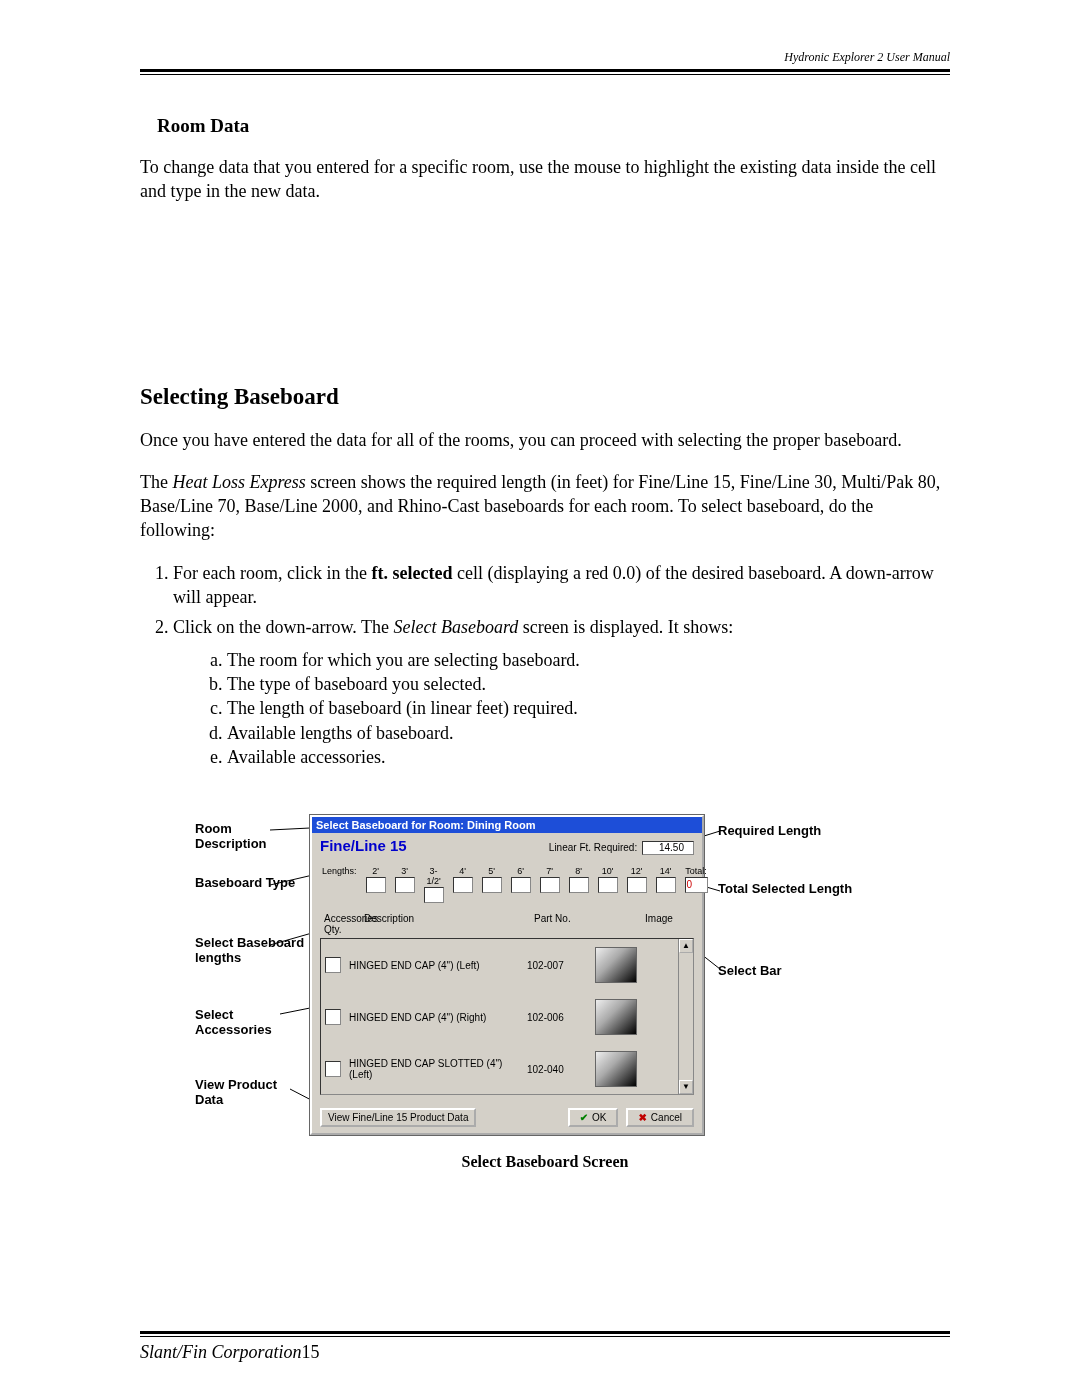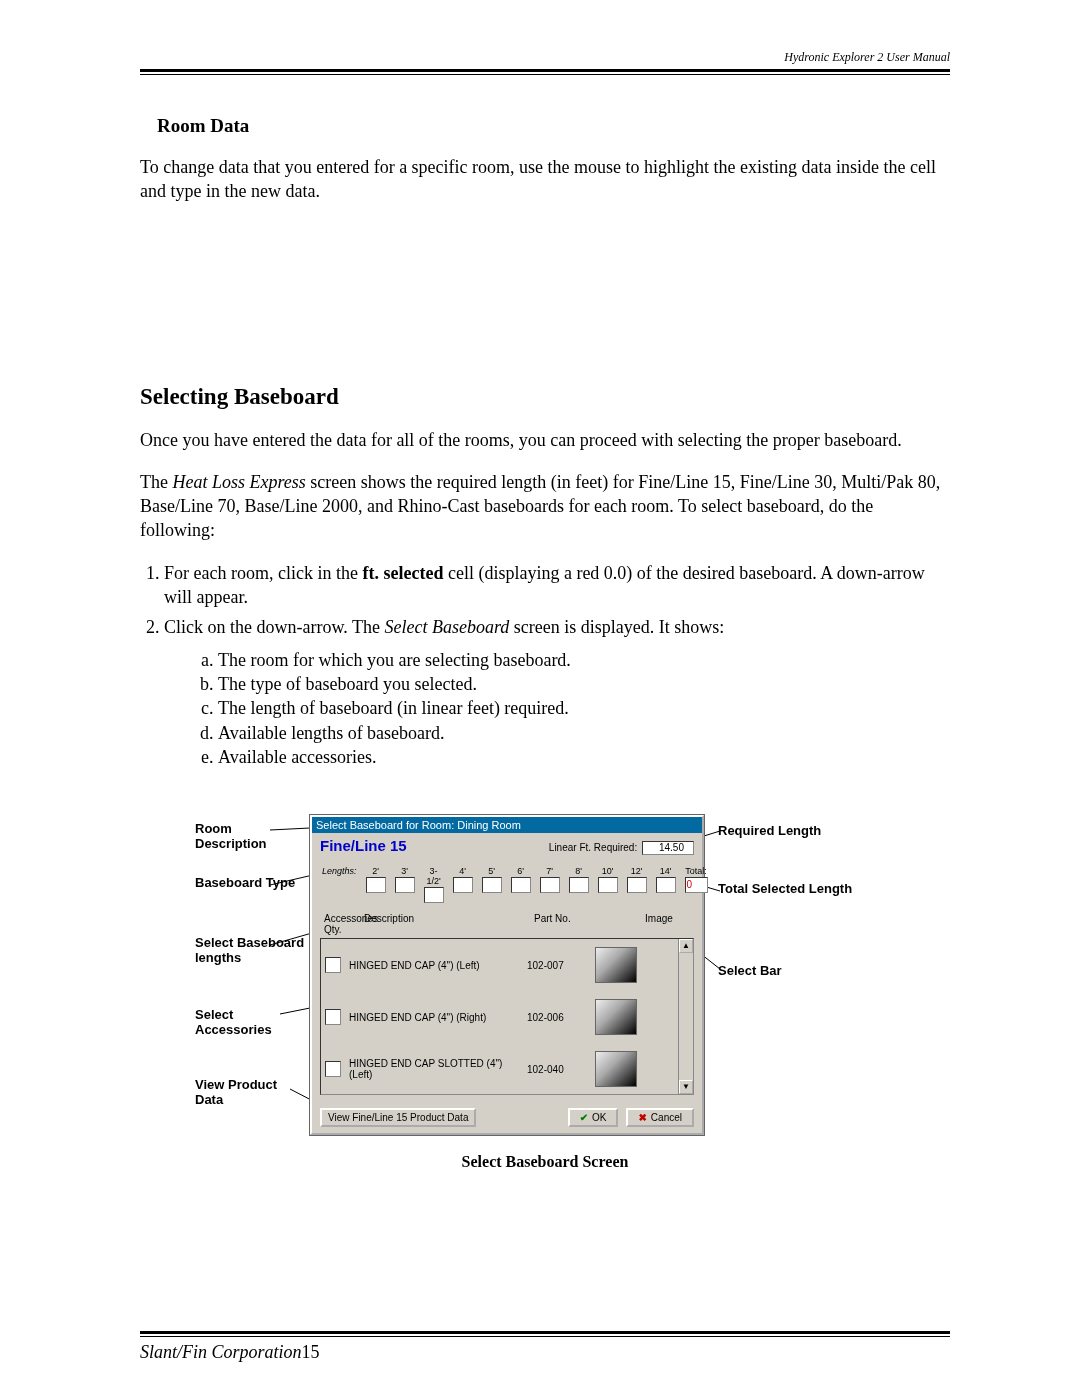--- a/index.html
+++ b/index.html
@@ -41,21 +41,21 @@
     .section2 h2 {
       font-size: 23px;
       font-weight: bold;
       margin-top: 180px;
       margin-bottom: 10px;
     }
     .ol-outer {
       padding-left: 22px;
       margin: 16px 0;
     }
-    .ol-outer > li { margin: 6px 2px; }
+    .ol-outer > li { margin: 6px 11px; }
     .ol-inner {
       list-style-type: lower-alpha;
       padding-left: 54px;
       margin: 8px 0 12px 0;
     }
     .ol-inner li { font-size: 18px; line-height: 1.35; }
 
     .figure-area {
       position: relative;
       margin-top: 46px;
@@ -65,25 +65,25 @@
       position: absolute;
       left: 170px;
       top: 0;
       width: 390px;
       height: 316px;
       background: #d4d0c8;
       border: 2px outset #fff;
       box-shadow: 0 0 0 1px #666;
     }
     .titlebar {
-      background: #0369a1;
+      background: #1d4ed8;
       color: #fff;
       font-family: Arial, sans-serif;
       font-size: 11px;
-      font-weight: normal;
+      font-weight: bold;
       padding: 2px 4px;
     }
     .btype {
       color: #0000cc;
       font-family: Arial, sans-serif;
       font-size: 15px;
       font-weight: bold;
       padding: 4px 6px 0 8px;
     }
     .reqrow {
@@ -300,21 +300,21 @@
 
       <div class="dialog">
         <div class="titlebar">Select Baseboard for Room: Dining Room</div>
         <div class="btype">Fine/Line 15</div>
         <div class="reqrow">
           <span>Linear Ft. Required:</span>
           <span class="reqbox">14.50</span>
         </div>
 
         <div class="lenrow">
-          <div style="width:36px;font-style:italic;">Lengths:</div>
+          <div style="width:36px;">Lengths:</div>
           <div class="lencell"><span>2'</span><div class="lenbox"></div></div>
           <div class="lencell"><span>3'</span><div class="lenbox"></div></div>
           <div class="lencell"><span>3-1/2'</span><div class="lenbox"></div></div>
           <div class="lencell"><span>4'</span><div class="lenbox"></div></div>
           <div class="lencell"><span>5'</span><div class="lenbox"></div></div>
           <div class="lencell"><span>6'</span><div class="lenbox"></div></div>
           <div class="lencell"><span>7'</span><div class="lenbox"></div></div>
           <div class="lencell"><span>8'</span><div class="lenbox"></div></div>
           <div class="lencell"><span>10'</span><div class="lenbox"></div></div>
           <div class="lencell"><span>12'</span><div class="lenbox"></div></div>

